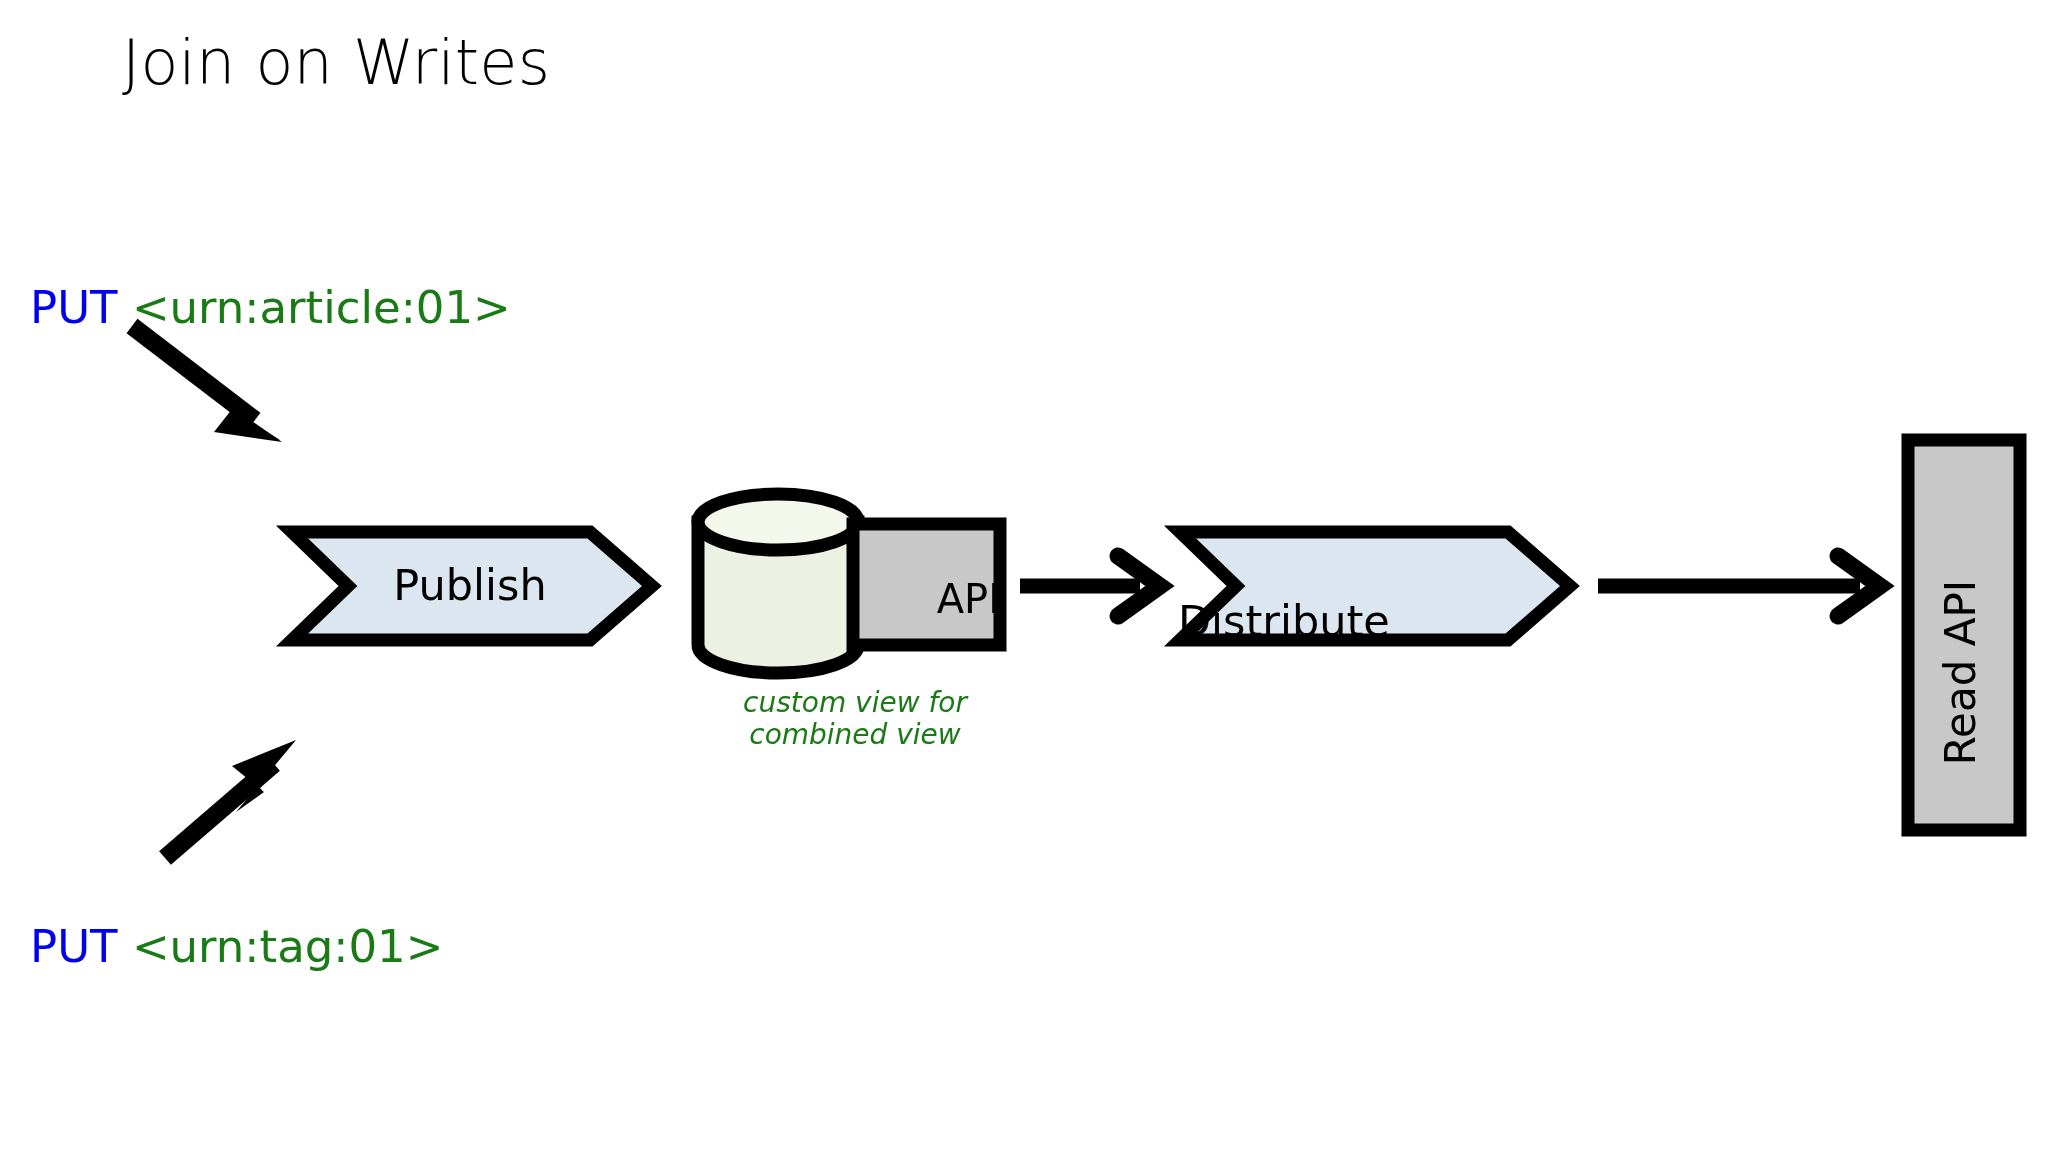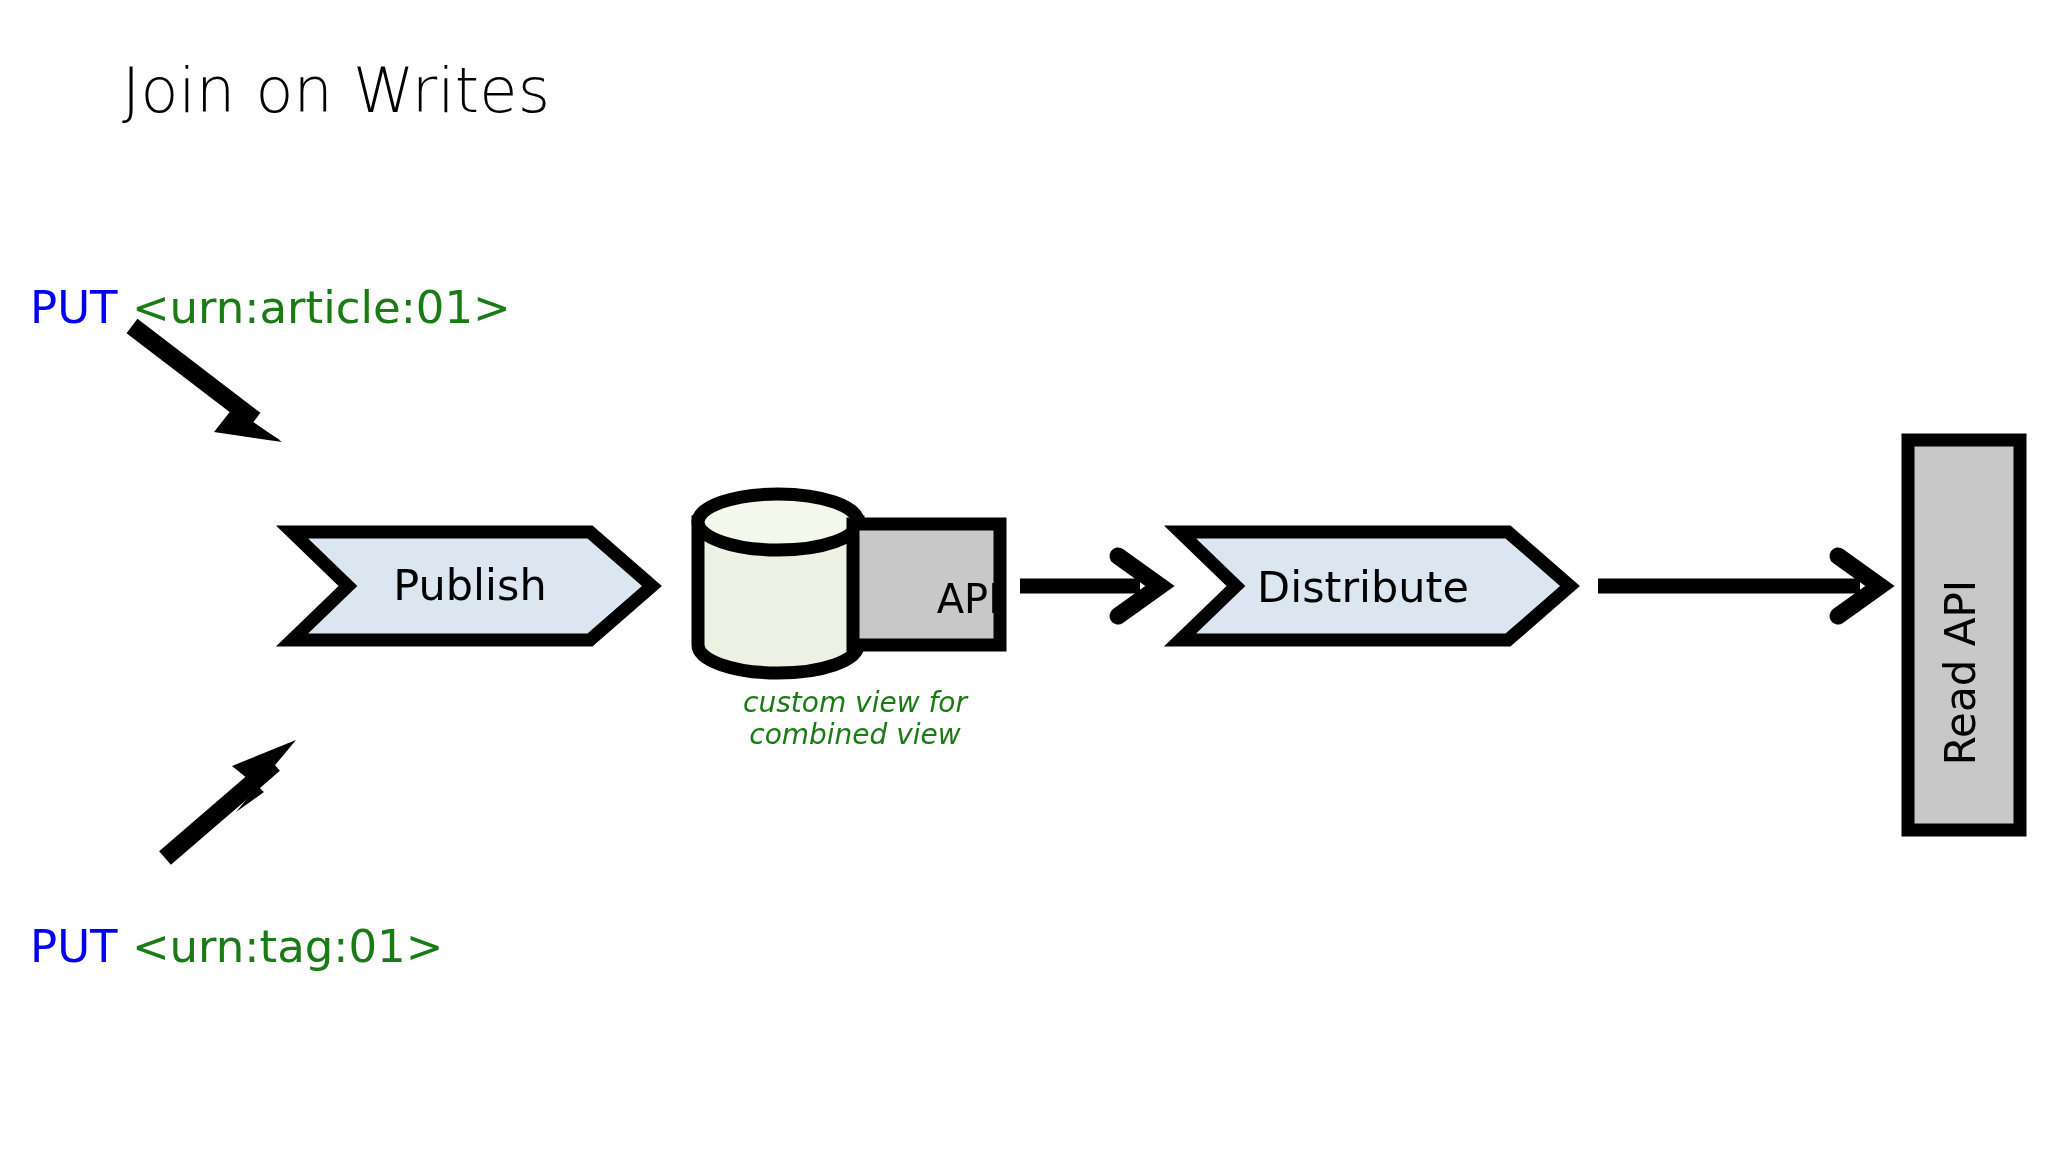--- a/index.html
+++ b/index.html
@@ -28,21 +28,20 @@
   .slide-title {
     position: absolute;
     left: 122px;
     top: 26px;
     font-size: 62px;
     font-weight: 300;
     color: #000000;
     letter-spacing: 0.2px;
     white-space: nowrap;
     font-family: "DejaVu Sans", "Liberation Sans", sans-serif;
-    margin-top: 28px;
   }
   .put-line {
     position: absolute;
     font-size: 45px;
     font-weight: 400;
     white-space: nowrap;
     font-family: "DejaVu Sans", "Liberation Sans", sans-serif;
     margin-top: 28px;
   }
   .put-verb { color: #0000ee; }
@@ -55,22 +54,21 @@
     font-size: 43px;
     color: #000000;
     white-space: nowrap;
     font-family: "DejaVu Sans", "Liberation Sans", sans-serif;
   }
   #publish-label {
     left: 290px; top: 560px; width: 360px;
     text-align: center;
   }
   #distribute-label {
-    left: 1178px; top: 562px; width: 370px;
-    text-align: center;
+    left: 1178px; top: 596px; width: 370px;
   }
   #api-label {
     left: 853px; top: 576px; width: 147px;
     text-align: right;
     font-size: 40px;
   }
   #readapi-label {
     left: 1840px;
     top: 648px;
     width: 240px;

